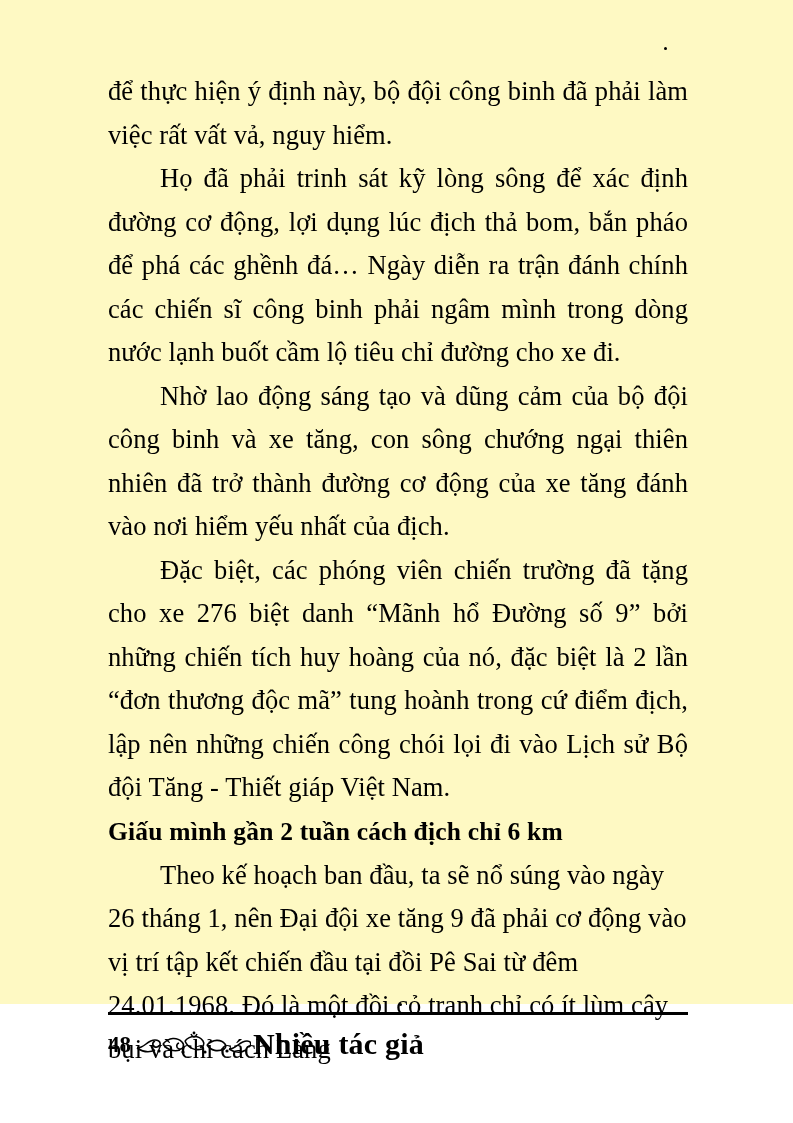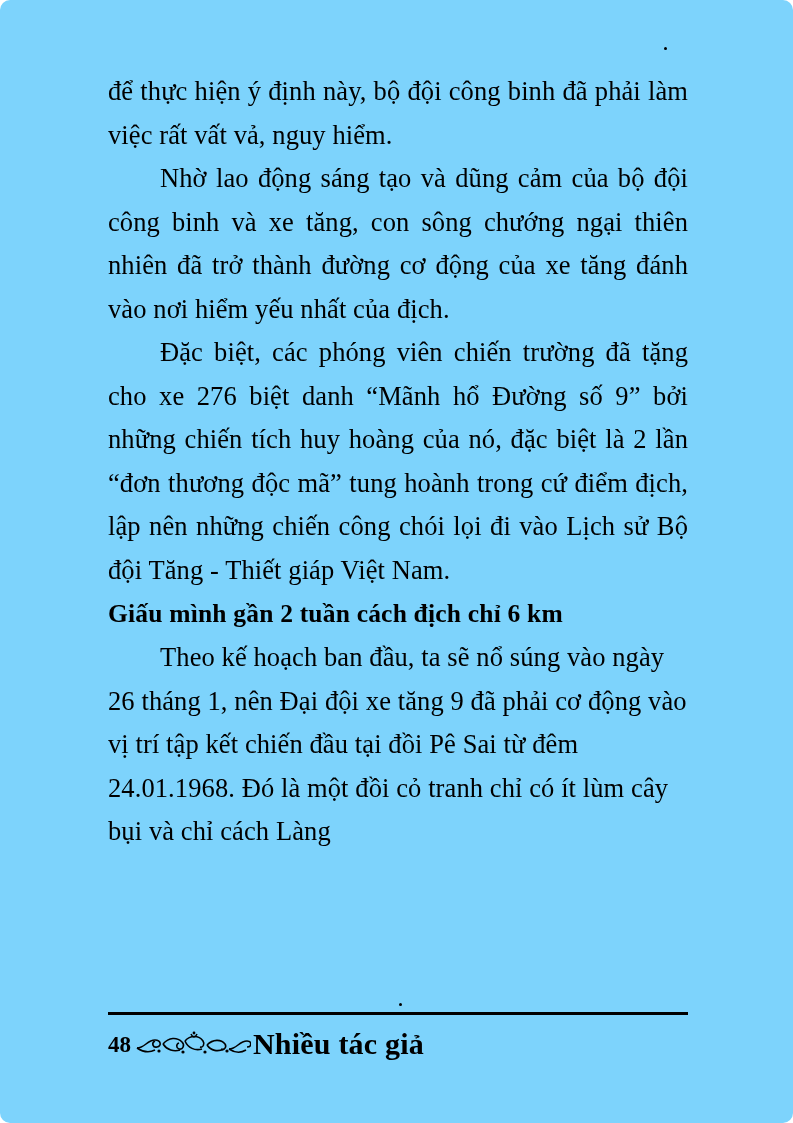--- a/index.html
+++ b/index.html
@@ -13,23 +13,22 @@
     font-family: "Liberation Serif", serif;
     color: #000000;
     position: relative;
     overflow: hidden;
   }
   .page {
     position: absolute;
     left: 0;
     top: 0;
     width: 793px;
-    height: 1123px;
-    background: #7dd3fc;
-    border-radius: 10px;
+    height: 1004px;
+    background: #fef9c3;
   }
   .dot-top {
     position: absolute;
     left: 664px;
     top: 47px;
     width: 3px;
     height: 3px;
     background: #000;
     border-radius: 50%;
   }
@@ -110,20 +109,21 @@
 </head>
 <body>
 
 <div class="page">
 
   <span class="dot-top"></span>
 
   <div class="body-text">
 
     <p class="para">để thực hiện ý định này, bộ đội công binh đã phải làm việc rất vất vả, nguy hiểm.</p>
+    <p class="para indent">Họ đã phải trinh sát kỹ lòng sông để xác định đường cơ động, lợi dụng lúc địch thả bom, bắn pháo để phá các ghềnh đá…  Ngày diễn ra trận đánh chính các chiến sĩ công binh phải ngâm mình trong dòng nước lạnh buốt cầm lộ tiêu chỉ đường cho xe đi.</p>
     <p class="para indent">Nhờ lao động sáng tạo và dũng cảm của bộ đội công binh và xe tăng, con sông chướng ngại thiên nhiên đã trở thành đường cơ động của xe tăng đánh vào nơi hiểm yếu nhất của địch.</p>
     <p class="para indent">Đặc biệt, các phóng viên chiến trường đã tặng cho xe 276 biệt danh “Mãnh hổ Đường số 9” bởi những chiến tích huy hoàng của nó, đặc biệt là 2 lần “đơn thương độc mã” tung hoành trong cứ điểm địch, lập nên những chiến công chói lọi đi vào Lịch sử Bộ đội Tăng - Thiết giáp Việt Nam.</p>
 
     <h2 class="subhead">Giấu mình gần 2 tuần cách địch chỉ 6 km</h2>
 
     <p class="para indent nojust">Theo kế hoạch ban đầu, ta sẽ nổ súng vào ngày 26 tháng 1, nên Đại đội xe tăng 9 đã phải cơ động vào vị trí tập kết chiến đầu tại đồi Pê Sai từ đêm 24.01.1968. Đó là một đồi cỏ tranh chỉ có ít lùm cây bụi và chỉ cách Làng</p>
 
   </div>
 
   <span class="dot-footer"></span>

